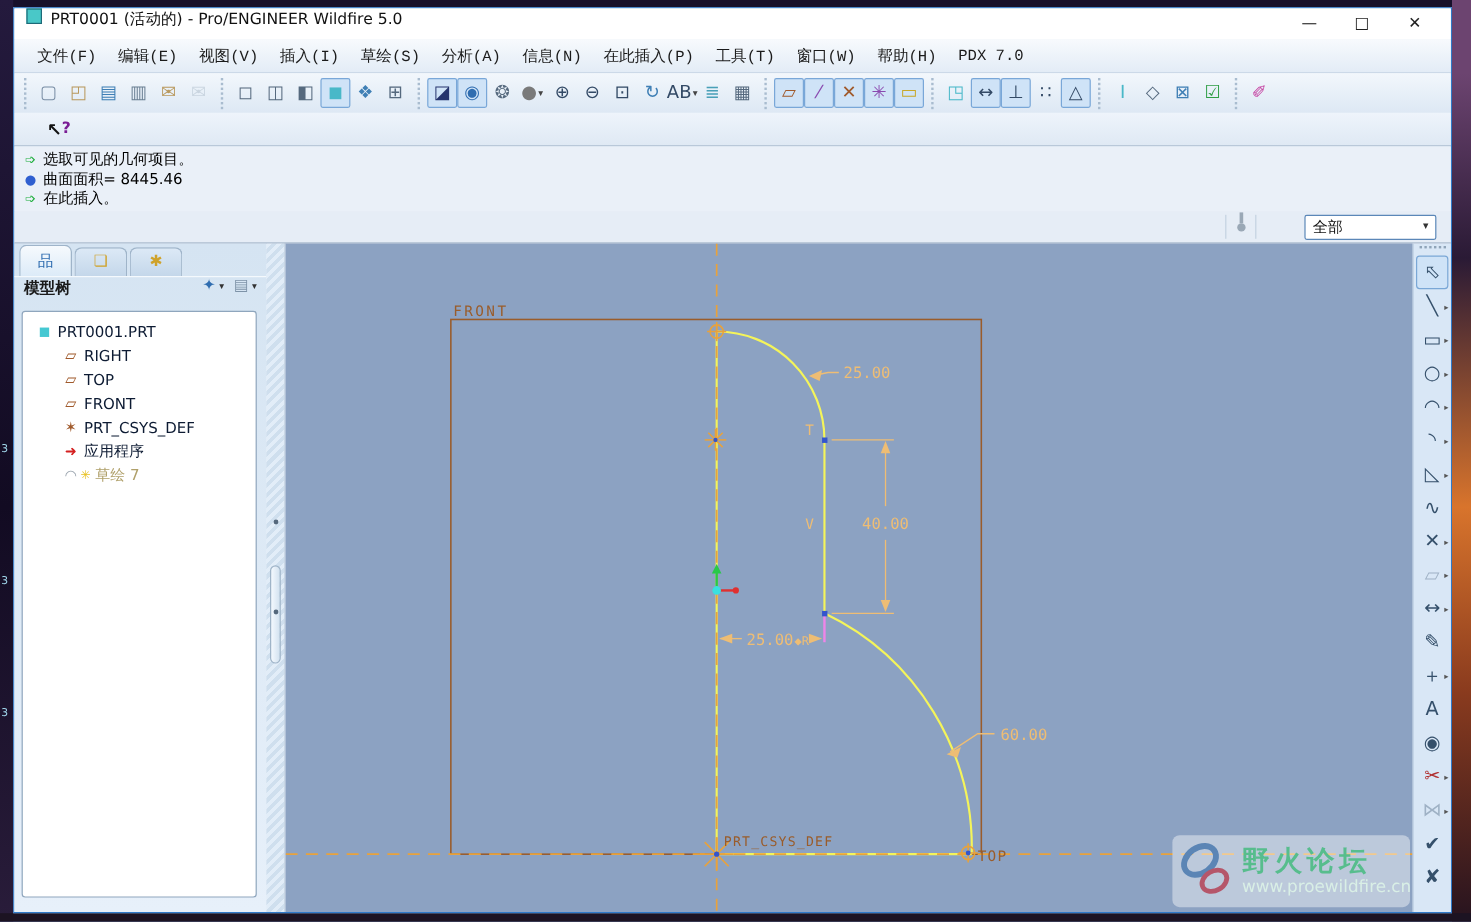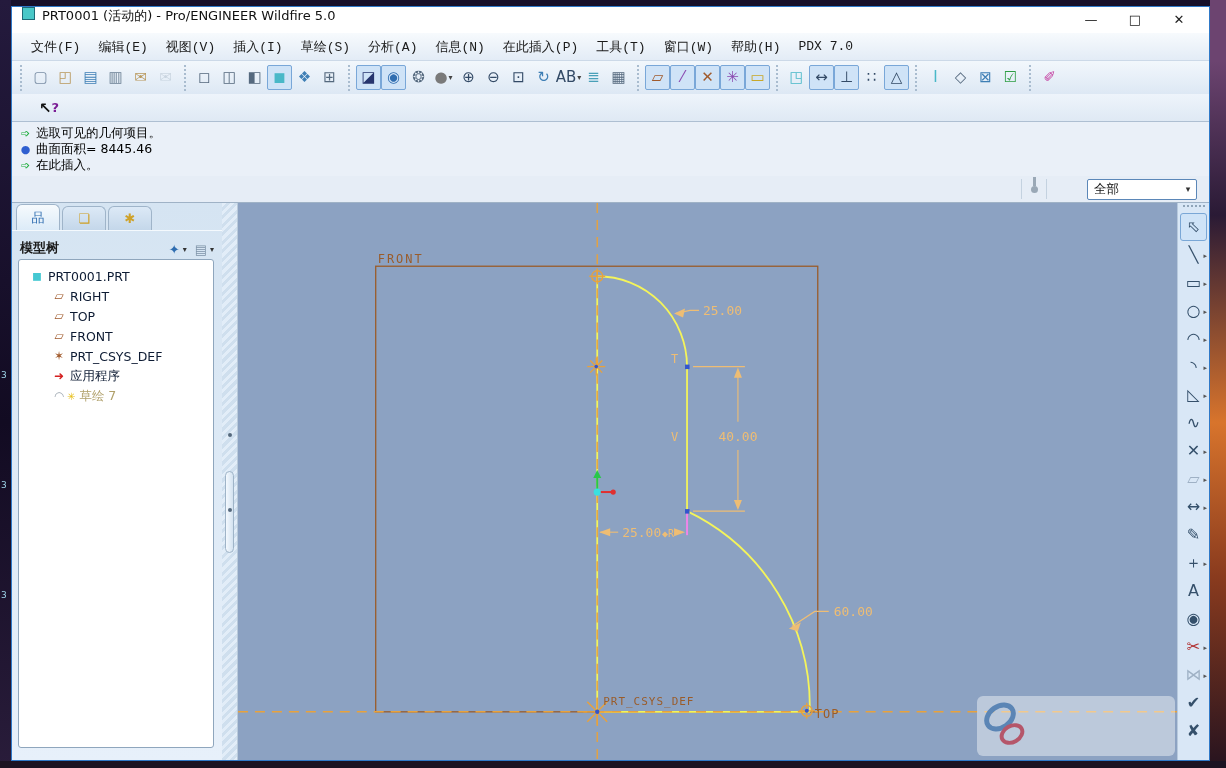--- a/index.html
+++ b/index.html
@@ -47,21 +47,21 @@
   .combo{width:110px;height:21px;background:#fff;border:1px solid #5b87b8;border-radius:2px;display:flex;align-items:center;margin-right:12px;}
   .combo .v{flex:1;font-size:12.5px;color:#111;padding-left:6px;}
   .combo .a{width:16px;text-align:center;font-size:9px;color:#333;}
   
   .main{flex:1;display:flex;min-height:0;}
   .left-panel{width:210px;flex:none;background:linear-gradient(180deg,#d5e4f2,#e7f0fa);display:flex;flex-direction:column;}
   .tabs{height:27px;display:flex;align-items:flex-end;padding-left:4px;gap:2px;flex:none;}
   .tab{width:44px;height:24px;border:1px solid #9fb4c9;border-bottom:none;border-radius:6px 6px 0 0;background:linear-gradient(180deg,#dce9f6,#c4d7ea);display:flex;align-items:center;justify-content:center;}
   .tab.active{background:linear-gradient(180deg,#f6fafd,#dcebf8);height:26px;}
   .tab .g{font-size:13px;color:var(--c);}
-  .ptitle{height:27px;display:flex;align-items:flex-end;padding:0 8px;border-top:1px solid #f4f9fd;flex:none;}
+  .ptitle{height:27px;display:flex;align-items:flex-start;padding:0 8px;border-top:1px solid #f4f9fd;flex:none;}
   .ptitle .t{font-size:13px;font-weight:bold;color:#1a1a1a;}
   .ptitle .btns{margin-left:auto;display:flex;gap:8px;}
   .pt-btn{display:flex;align-items:center;gap:3px;}
   .pt-btn .g{font-size:13px;color:var(--c);}
   .pt-btn .a{font-size:8px;color:#333;}
   .treebox{flex:1;background:#fff;border:1px solid #8fa6bd;border-radius:3px;margin:2px 8px 12px 6px;padding:6px 2px;overflow:hidden;}
   .tree-item{display:flex;align-items:center;height:20px;font-size:12.5px;color:#0d1b33;padding-left:8px;}
   .tree-item.lv1{padding-left:30px;}
   .tree-item .ic{width:16px;text-align:center;font-size:12px;color:var(--c);flex:none;}
   .tree-item .badge{color:#e8c020;font-size:10px;margin-right:1px;}
@@ -468,20 +468,24 @@
         <text x="140" y="60" font-size="12" letter-spacing="2" fill="var(--datum_brown)">FRONT</text>
         <text x="366" y="500" font-size="11" letter-spacing="1" fill="var(--datum_brown)">PRT_CSYS_DEF</text>
         <text x="578" y="513" font-size="12" letter-spacing="1" fill="var(--datum_brown)">TOP</text>
       </svg>
 
       <div class="watermark">
         <span class="wing">
             <i class="w1"></i>
             <i class="w2"></i>
           </span>
+        <span class="wm-text">
+          <span class="wm-title">野火论坛</span>
+          <span class="wm-url">www.proewildfire.cn</span>
+        </span>
       </div>
     </div>
 
     <div class="right-toolbar">
       <div class="rt-handle"></div>
       <div style="display:flex;flex-direction:column;align-items:center;">
 
           <span class="rt-btn pressed">
             <span class="g" style="color:var(--c,#23308f)">⬁</span>
 

